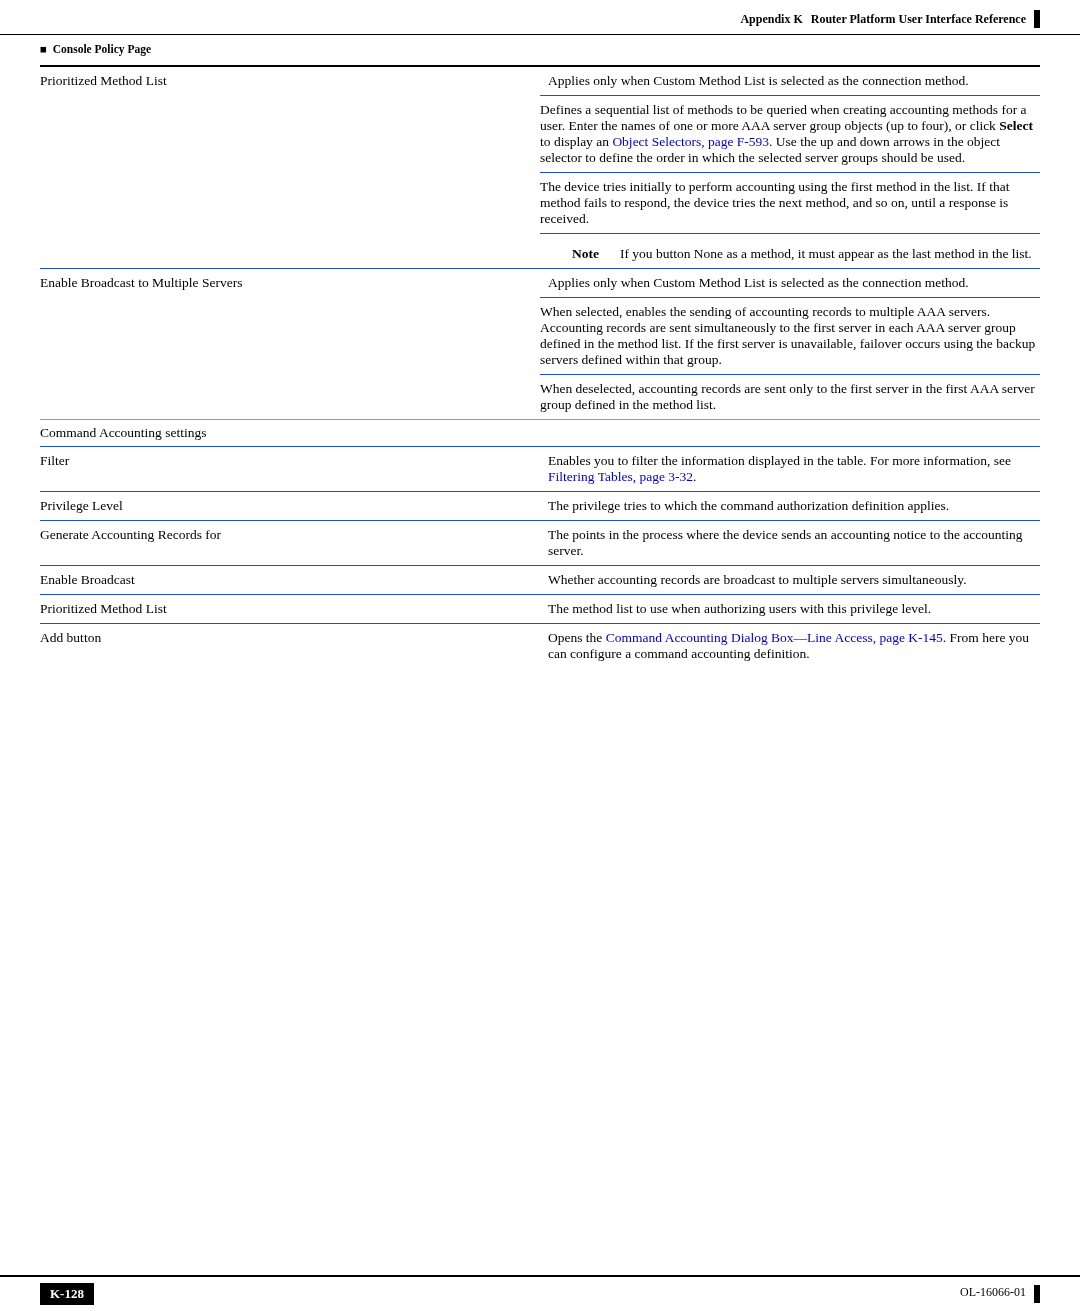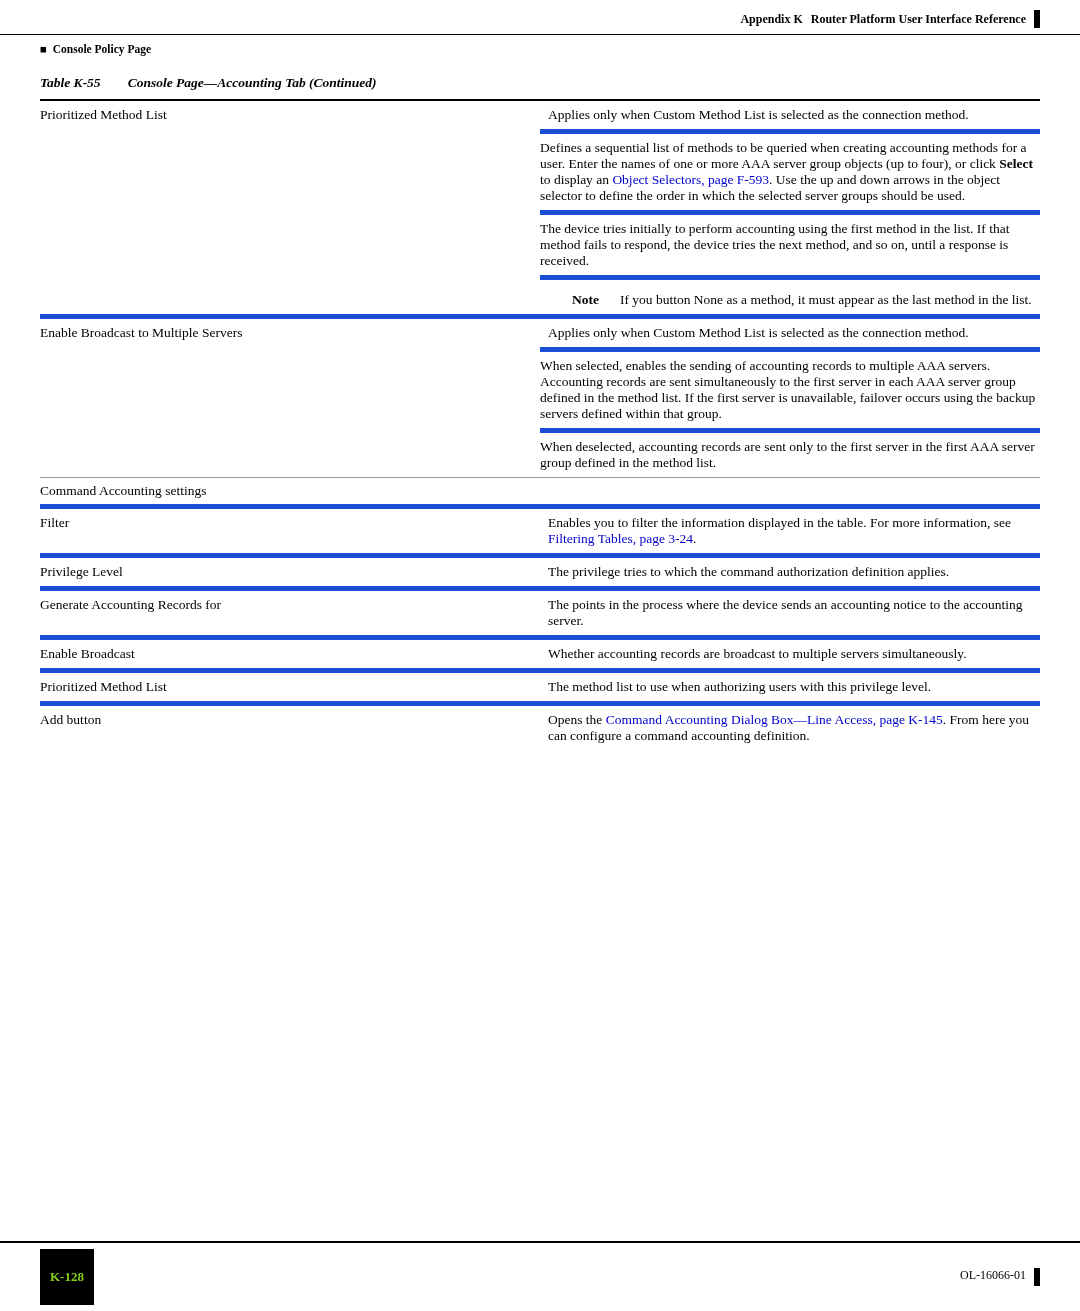--- a/index.html
+++ b/index.html
@@ -63,21 +63,21 @@
     .doc-table {
       width: 100%;
       border-collapse: collapse;
       font-size: 13.5px;
     }
     .doc-table tr {
       vertical-align: top;
     }
     .doc-table td {
       padding: 6px 8px;
-      border-top: 5px solid #1d4ed8;
+      border-top: 1px solid #1d4ed8;
     }
     .doc-table td:first-child {
       width: 175px;
       min-width: 175px;
       vertical-align: top;
       padding-left: 0;
       font-family: Liberation Serif, serif;
     }
     .doc-table td:last-child {
       padding-right: 0;
@@ -126,24 +126,24 @@
       align-items: center;
       padding: 6px 40px;
     }
     .footer-left {
       display: flex;
       align-items: center;
       gap: 8px;
     }
     .footer-badge {
       background: #000;
-      color: #84cc16;
+      color: #ffffff;
       font-weight: bold;
       font-size: 13px;
-      padding: 20px 10px;
+      padding: 3px 10px;
     }
     .footer-center {
       font-size: 11.5px;
       font-weight: bold;
       text-align: center;
       flex: 1;
     }
     .footer-right {
       font-size: 12px;
       display: flex;
@@ -168,23 +168,20 @@
     <span>Router Platform User Interface Reference</span>
     <span class="header-bar-right"></span>
   </div>
 </div>
 <div class="header-sub-left">
   <span>■</span>&nbsp;&nbsp;<span>Console Policy Page</span>
 </div>
 
 <div class="main-content">
 
-  <div class="table-title">
-    <span class="table-num">Table K-55</span>&nbsp;&nbsp;&nbsp;&nbsp;&nbsp;&nbsp;&nbsp;&nbsp;<span>Console Page—Accounting Tab (Continued)</span>
-  </div>
 
   <table class="doc-table">
 
     <tbody>
         <tr class="top-border">
       <td rowspan="4">Prioritized Method List</td>
       <td>Applies only when Custom Method List is selected as the connection method.</td>
     </tr>
     <tr>
       <td class="cell-content">
@@ -213,21 +210,21 @@
     <tr>
       <td>When deselected, accounting records are sent only to the first server in the first AAA server group defined in the method list.</td>
     </tr>
 
     <tr class="section-header">
       <td colspan="2">Command Accounting settings</td>
     </tr>
 
     <tr>
       <td>Filter</td>
-      <td>Enables you to filter the information displayed in the table. For more information, see <a href="#">Filtering Tables, page 3-24</a>.</td>
+      <td>Enables you to filter the information displayed in the table. For more information, see <a href="#">Filtering Tables, page 3-32</a>.</td>
     </tr>
 
     <tr>
       <td>Privilege Level</td>
       <td>The privilege tries to which the command authorization definition applies.</td>
     </tr>
 
     <tr>
       <td>Generate Accounting Records for</td>
       <td>The points in the process where the device sends an accounting notice to the accounting server.</td>

